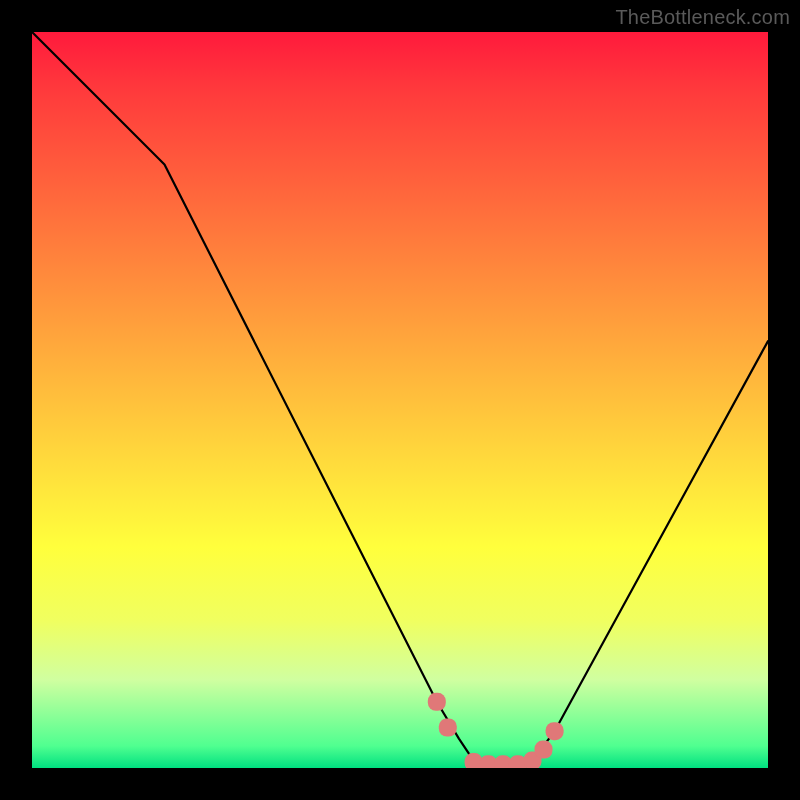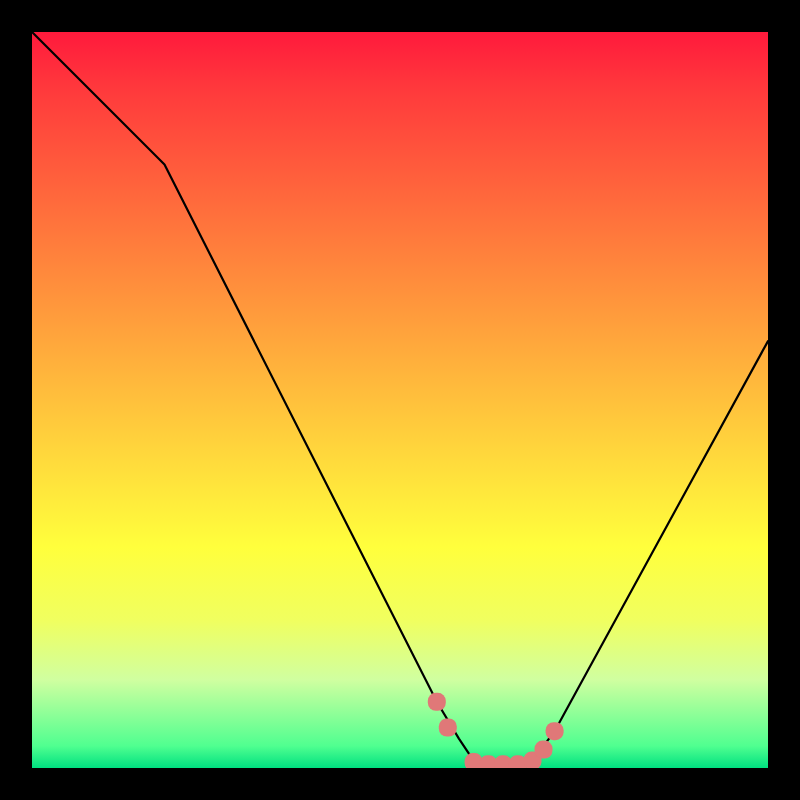--- a/index.html
+++ b/index.html
@@ -71,13 +71,14 @@
         <rect x="432.6" y="721.1" width="18" height="18" rx="8" ry="8" fill="#e07878"></rect>
         <rect x="447.3" y="723.3" width="18" height="18" rx="8" ry="8" fill="#e07878"></rect>
         <rect x="462.0" y="723.3" width="18" height="18" rx="8" ry="8" fill="#e07878"></rect>
         <rect x="476.8" y="723.3" width="18" height="18" rx="8" ry="8" fill="#e07878"></rect>
         <rect x="491.5" y="719.6" width="18" height="18" rx="8" ry="8" fill="#e07878"></rect>
         <rect x="502.5" y="708.6" width="18" height="18" rx="8" ry="8" fill="#e07878"></rect>
         <rect x="513.6" y="690.2" width="18" height="18" rx="8" ry="8" fill="#e07878"></rect>
       </g>
   </svg>
 
+  <div class="watermark">TheBottleneck.com</div>
 </div>
 
 </body></html>

